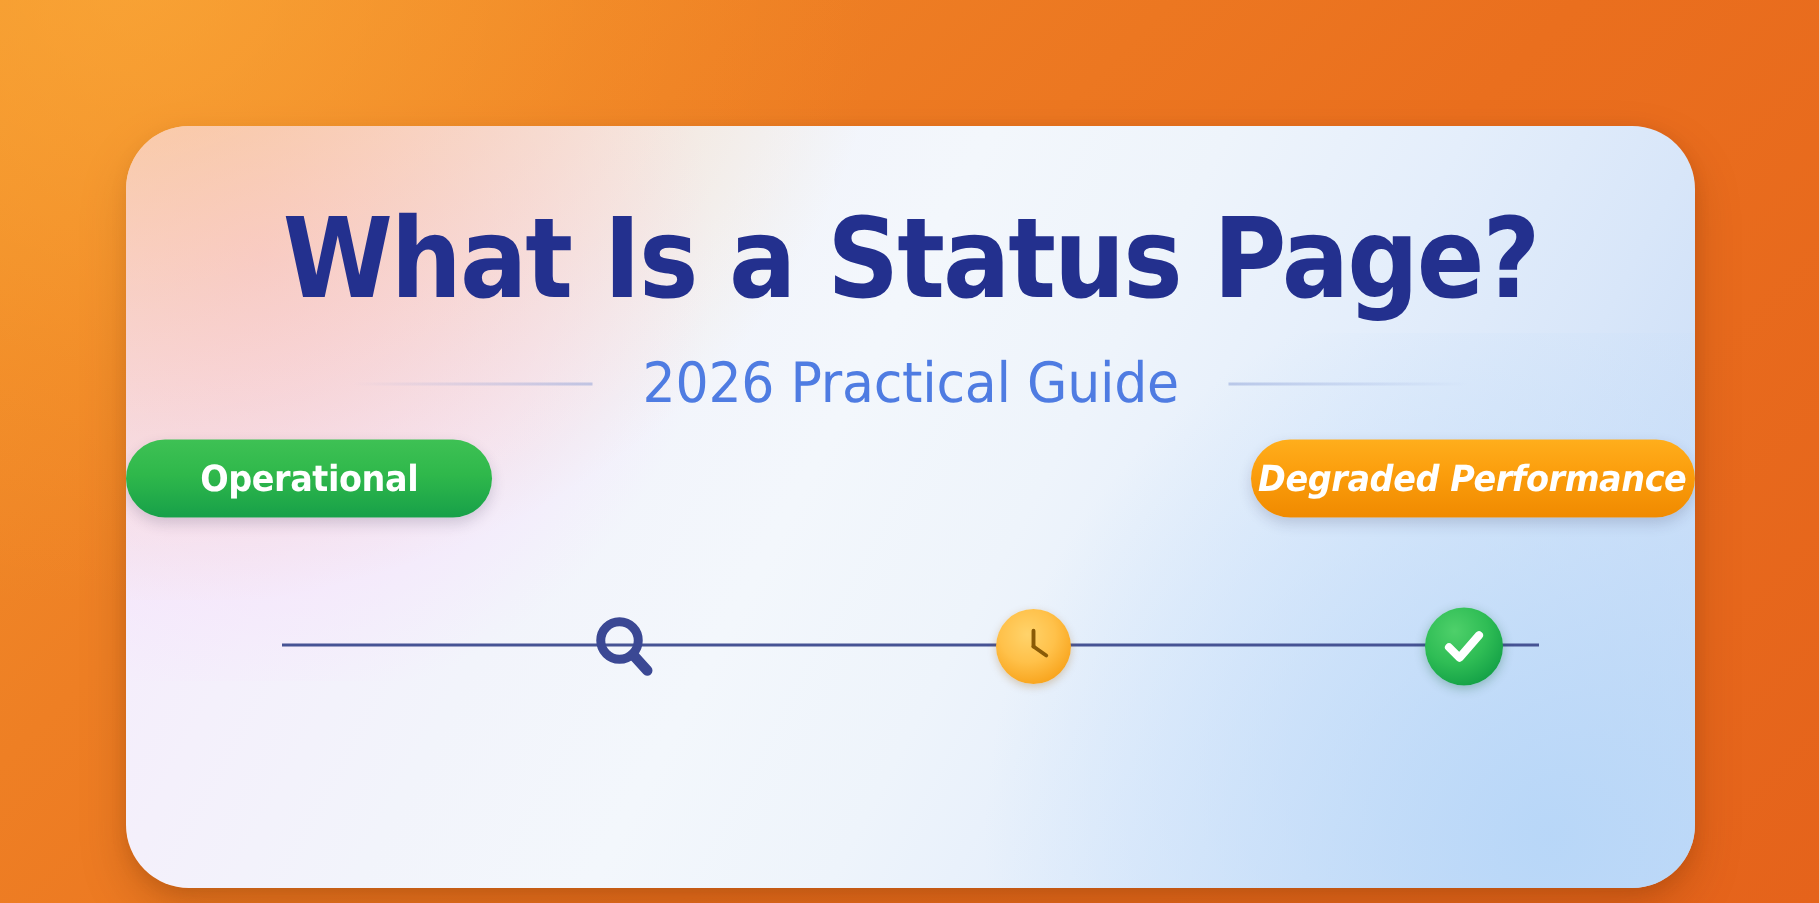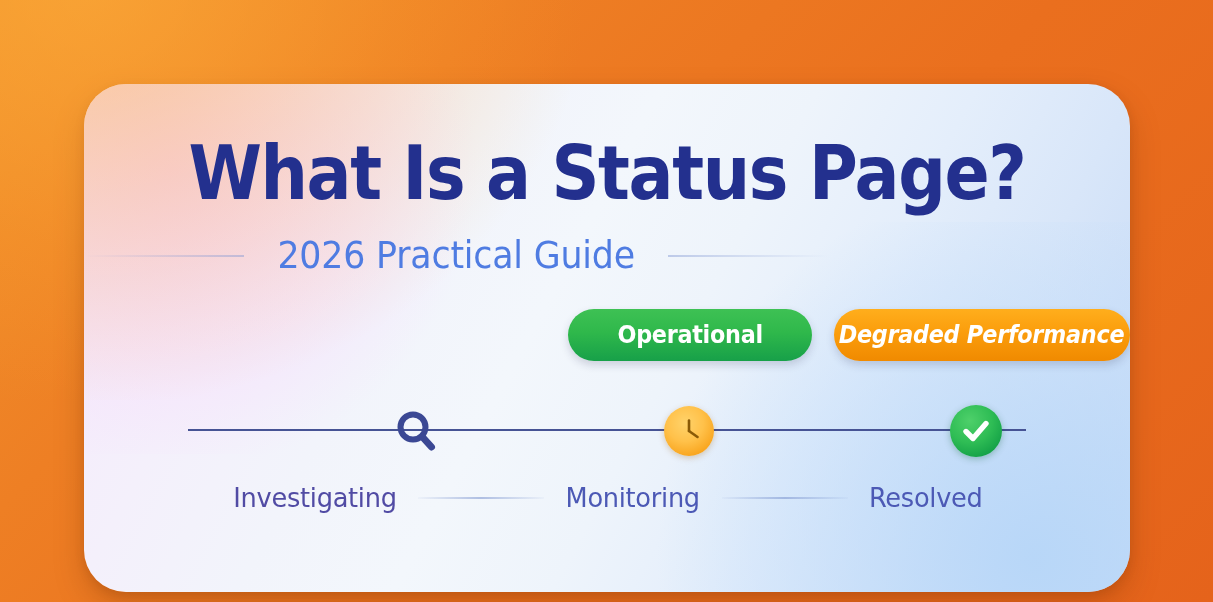--- a/index.html
+++ b/index.html
@@ -112,20 +112,21 @@
     transform: scaleX(0.90);
   }
 
   
   #subtitle-row {
     position: absolute;
     left: 0; right: 0;
     top: 150px;
     display: flex;
     align-items: center;
+    justify-content: center;
     gap: 22px;
   }
   .sub-rule {
     width: 160px;
     height: 2px;
     flex: 0 0 auto;
   }
   .sub-rule.left {
     background: linear-gradient(to right, rgba(128,150,210,0) 0%, rgba(128,150,210,0.45) 100%);
   }
@@ -139,24 +140,24 @@
     color: #4f7ce2;
     white-space: nowrap;
     letter-spacing: -0.2px;
     transform: scaleX(0.94);
   }
 
   
   #badges {
     position: absolute;
     left: 0; right: 0;
-    top: 225px;
-    display: flex;
-    align-items: center;
-    justify-content: flex-end;
+    top: 209px;
+    display: flex;
+    align-items: center;
+    justify-content: space-between;
     gap: 22px;
   }
   .badge {
     height: 52px;
     border-radius: 26px;
     display: flex;
     align-items: center;
     justify-content: center;
     color: #ffffff;
     font-family: "DejaVu Sans", sans-serif;
@@ -307,23 +308,16 @@
         </div>
 
         <div class="tl-node n3">
           <div class="node-halo check"></div>
           <svg class="node-svg" width="40" height="40" viewBox="0 0 40 40">
             <polyline points="10,20.5 17,27.5 30,12.5" fill="none" stroke="#ffffff" stroke-width="5.4" stroke-linecap="round" stroke-linejoin="round"></polyline>
           </svg>
         </div>
       </div>
 
-      <div id="tl-labels">
-        <div class="tl-label first">Investigating</div>
-        <div class="label-rule"></div>
-        <div class="tl-label">Monitoring</div>
-        <div class="label-rule"></div>
-        <div class="tl-label">Resolved</div>
-      </div>
 
     </div>
   </div>
 </div>
 
 </body></html>

